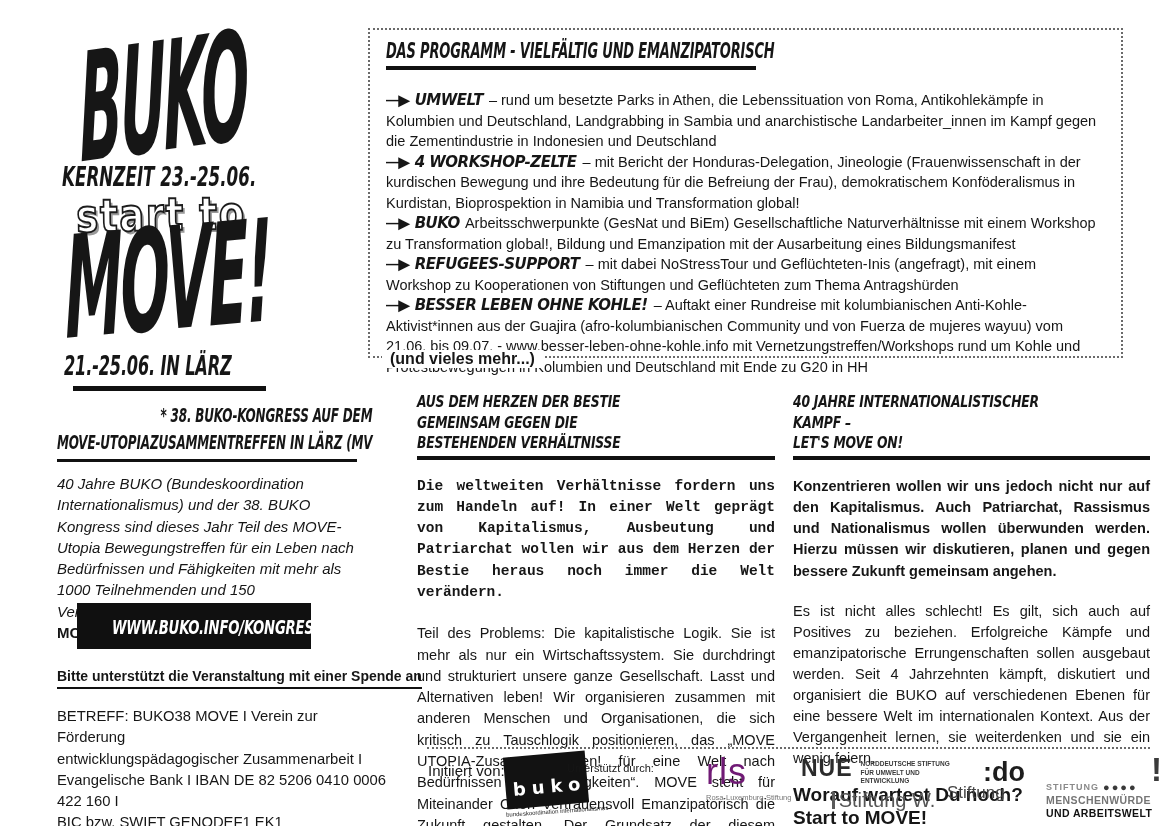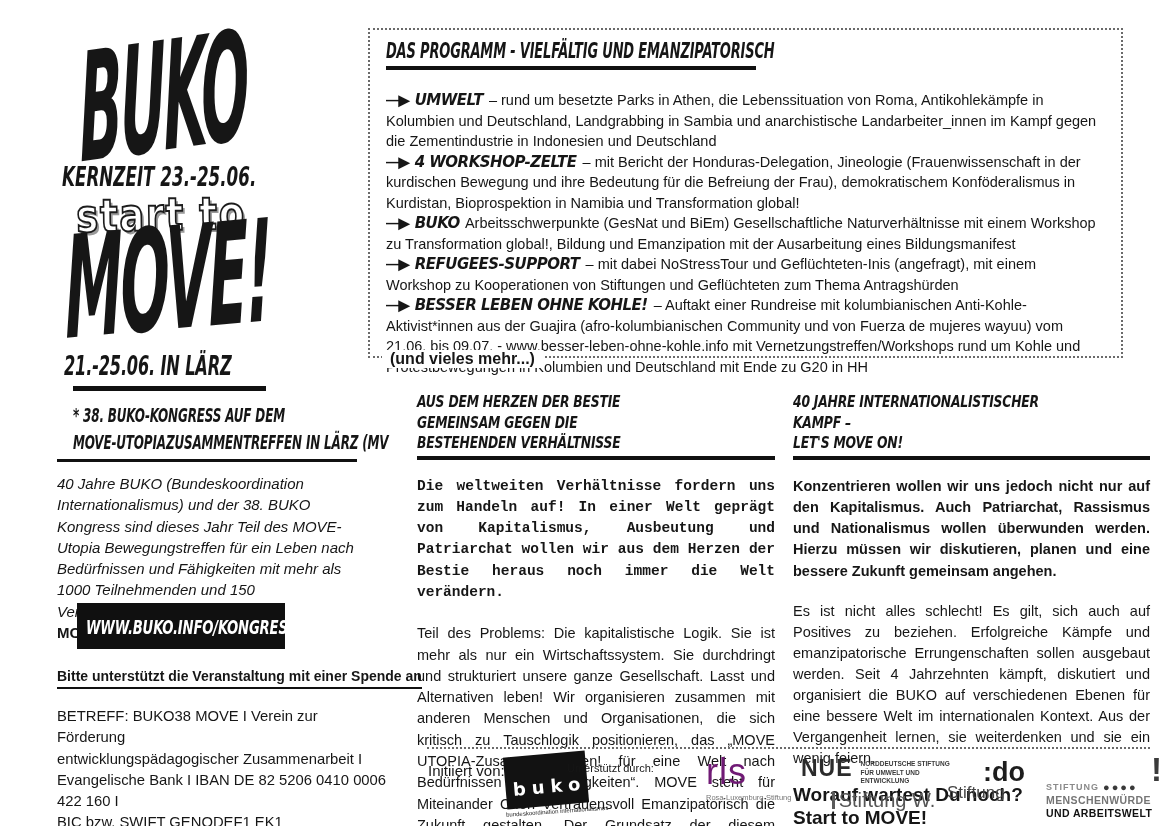--- a/index.html
+++ b/index.html
@@ -40,32 +40,32 @@
   <div class="abs" style="left:64px;top:218px;">
     <span class="cx mk" style="font-size:135px;line-height:1;letter-spacing:-5px;transform:scale(0.43,1.05) rotate(-2deg);">MOVE!</span>
   </div>
 
   <div class="abs" style="left:64px;top:350px;">
     <span class="cx mk" style="font-size:27px;transform:scaleX(0.60);">21.-25.06. IN LÄRZ</span>
   </div>
 
   <div class="abs bar" style="left:73px;top:386px;width:193px;height:5px;"></div>
 
-  <div class="abs" style="left:73px;top:402px;">
+  <div class="abs" style="left:57px;top:402px;text-align:right;">
     <span class="cx mk" style="font-size:20px;line-height:27px;transform:scaleX(0.60);">* 38. BUKO-KONGRESS AUF DEM
 MOVE-UTOPIAZUSAMMENTREFFEN IN LÄRZ (MV</span>
   </div>
   <div class="abs bar" style="left:57px;top:459px;width:300px;height:3px;"></div>
 
   <div class="abs" style="left:57px;top:473px;width:302px;font-size:15px;line-height:21.3px;">
     <span style="font-style:italic;">40 Jahre BUKO (Bundeskoordination Internationalismus) und der 38. BUKO Kongress sind dieses Jahr Teil des MOVE-Utopia Bewegungstreffen für ein Leben nach Bedürfnissen und Fähigkeiten mit mehr als 1000 Teilnehmenden und 150 Veranstaltungen -</span>
     <span style="display:block;font-weight:bold;">MOVE-Utopia: 21.-25.06.</span>
   </div>
 
-  <div class="abs" style="left:77px;top:603px;width:208px;height:46px;background:#101010;">
+  <div class="abs" style="left:77px;top:603px;width:208px;height:46px;background:#101010;padding-left:26px;">
     <span class="cx mk" style="font-size:20px;color:#fff;transform:scaleX(0.66);margin:12px 0 0 9px;white-space:nowrap;">WWW.BUKO.INFO/KONGRESS-38</span>
   </div>
 
   <div class="abs" style="left:57px;top:667px;">
     <span style="display:inline-block;font-weight:bold;font-size:14px;border-bottom:2px solid #111;padding-bottom:3px;white-space:nowrap;">Bitte unterstützt die Veranstaltung mit einer Spende an</span>
   </div>
 
   <div class="abs pre" style="left:57px;top:706px;width:330px;font-size:14.8px;line-height:21.3px;">BETREFF: BUKO38 MOVE I Verein zur Förderung
 entwicklungspädagogischer Zusammenarbeit I
 Evangelische Bank I IBAN DE 82 5206 0410 0006 422 160 I
@@ -107,21 +107,21 @@
     <p class="just lead" style="margin:16px 0 0 0;font-size:14.5px;line-height:21.3px;font-family:Liberation Mono, monospace;">Die weltweiten Verhältnisse fordern uns zum Handeln auf! In einer Welt geprägt von Kapitalismus, Ausbeutung und Patriarchat wollen wir aus dem Herzen der Bestie heraus noch immer die Welt verändern.</p>
     <p class="just" style="margin:20px 0 0 0;font-size:14.5px;line-height:21.3px;">Teil des Problems: Die kapitalistische Logik. Sie ist mehr als nur ein Wirtschaftssystem. Sie durchdringt und strukturiert unsere ganze Gesellschaft. Lasst und Alternativen leben! Wir organisieren zusammen mit anderen Menschen und Organisationen, die sich kritisch zu Tauschlogik positionieren, das „MOVE UTOPIA-Zusammen!Treffen! für eine Welt nach Bedürfnissen und Fähigkeiten“. MOVE steht für Miteinander Offen Vertrauensvoll Emanzipatorisch die Zukunft gestalten. Der Grundsatz der diesem gemeinsamen Kongress zu Grunde liegt.</p>
   </div>
 
   <div class="abs" style="left:793px;top:392px;width:357px;">
     <div>
       <span class="cx mk" style="font-size:16.5px;line-height:20.5px;transform:scaleX(0.75);">40 JAHRE INTERNATIONALISTISCHER KAMPF –
 LET'S MOVE ON!</span>
     </div>
     <div class="bar" style="width:357px;height:4px;margin-top:2px;"></div>
-    <p class="just lead" style="margin:16px 0 0 0;font-size:14.5px;line-height:21.3px;">Konzentrieren wollen wir uns jedoch nicht nur auf den Kapitalismus. Auch Patriarchat, Rassismus und Nationalismus wollen überwunden werden. Hierzu müssen wir diskutieren, planen und eine bessere Zukunft gemeinsam angehen.</p>
+    <p class="just lead" style="margin:16px 0 0 0;font-size:14.5px;line-height:21.3px;">Konzentrieren wollen wir uns jedoch nicht nur auf den Kapitalismus. Auch Patriarchat, Rassismus und Nationalismus wollen überwunden werden. Hierzu müssen wir diskutieren, planen und gegen bessere Zukunft gemeinsam angehen.</p>
     <p class="just" style="margin:19px 0 0 0;font-size:14.5px;line-height:21px;">Es ist nicht alles schlecht! Es gilt, sich auch auf Positives zu beziehen. Erfolgreiche Kämpfe und emanzipatorische Errungenschaften sollen ausgebaut werden. Seit 4 Jahrzehnten kämpft, diskutiert und organisiert die BUKO auf verschiedenen Ebenen für eine bessere Welt im internationalen Kontext. Aus der Vergangenheit lernen, sie weiterdenken und sie ein wenig feiern.</p>
     <p class="pre" style="margin:14px 0 0 0;font-weight:bold;font-size:19px;line-height:23px;">Worauf wartest Du noch?
 Start to MOVE!</p>
   </div>
 
   <div class="abs dotline" style="left:427px;top:747px;width:723px;height:0;"></div>
 
   <div class="abs" style="left:428px;top:762px;font-size:15px;">Initiiert von:</div>
 
   <div class="abs" style="left:505px;top:754px;width:82px;height:52px;background:#121212;transform:rotate(-5deg);">

